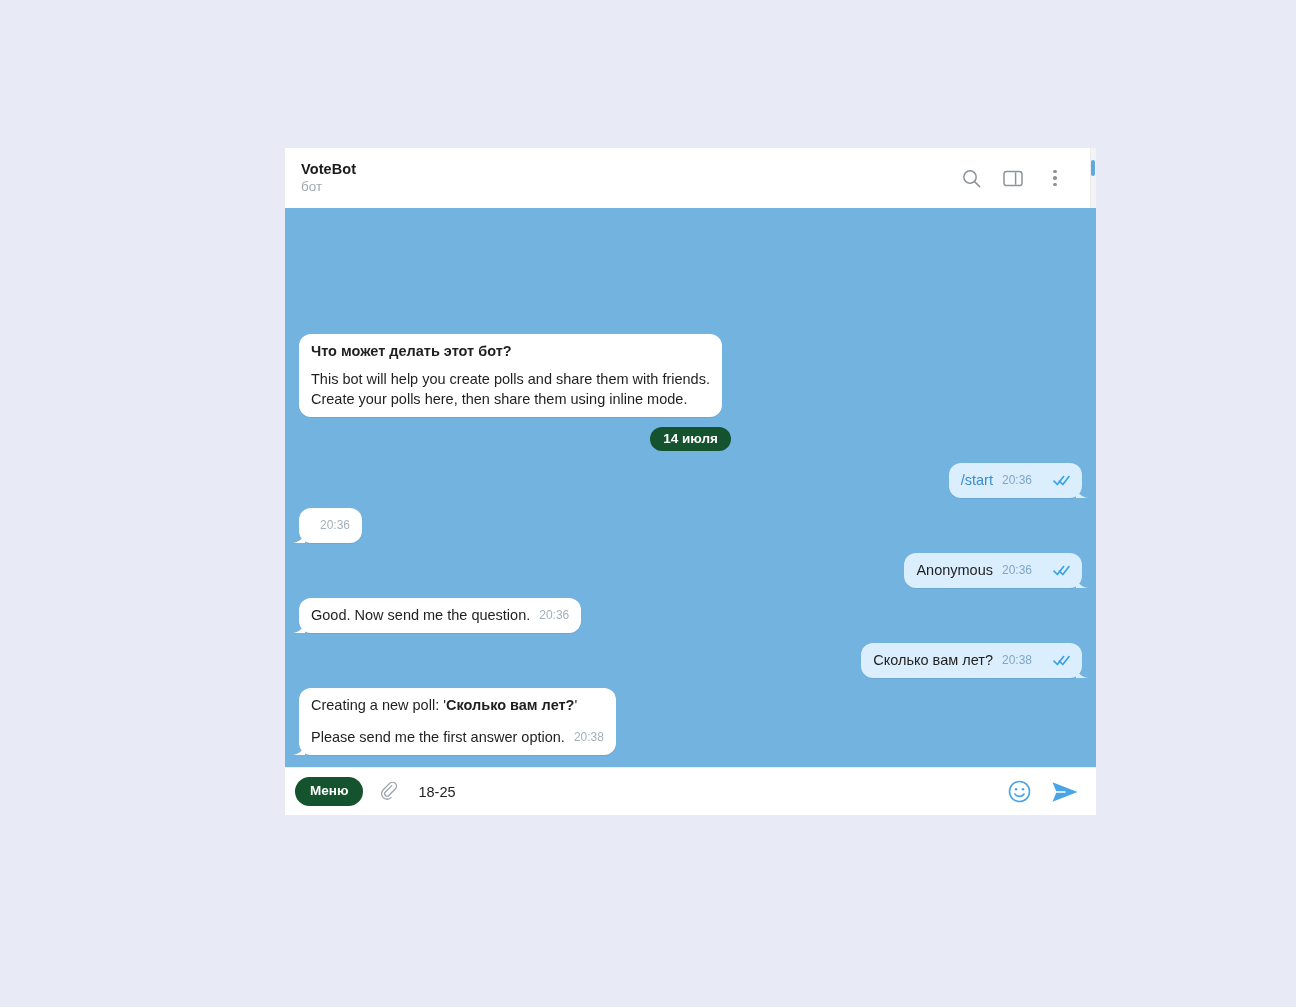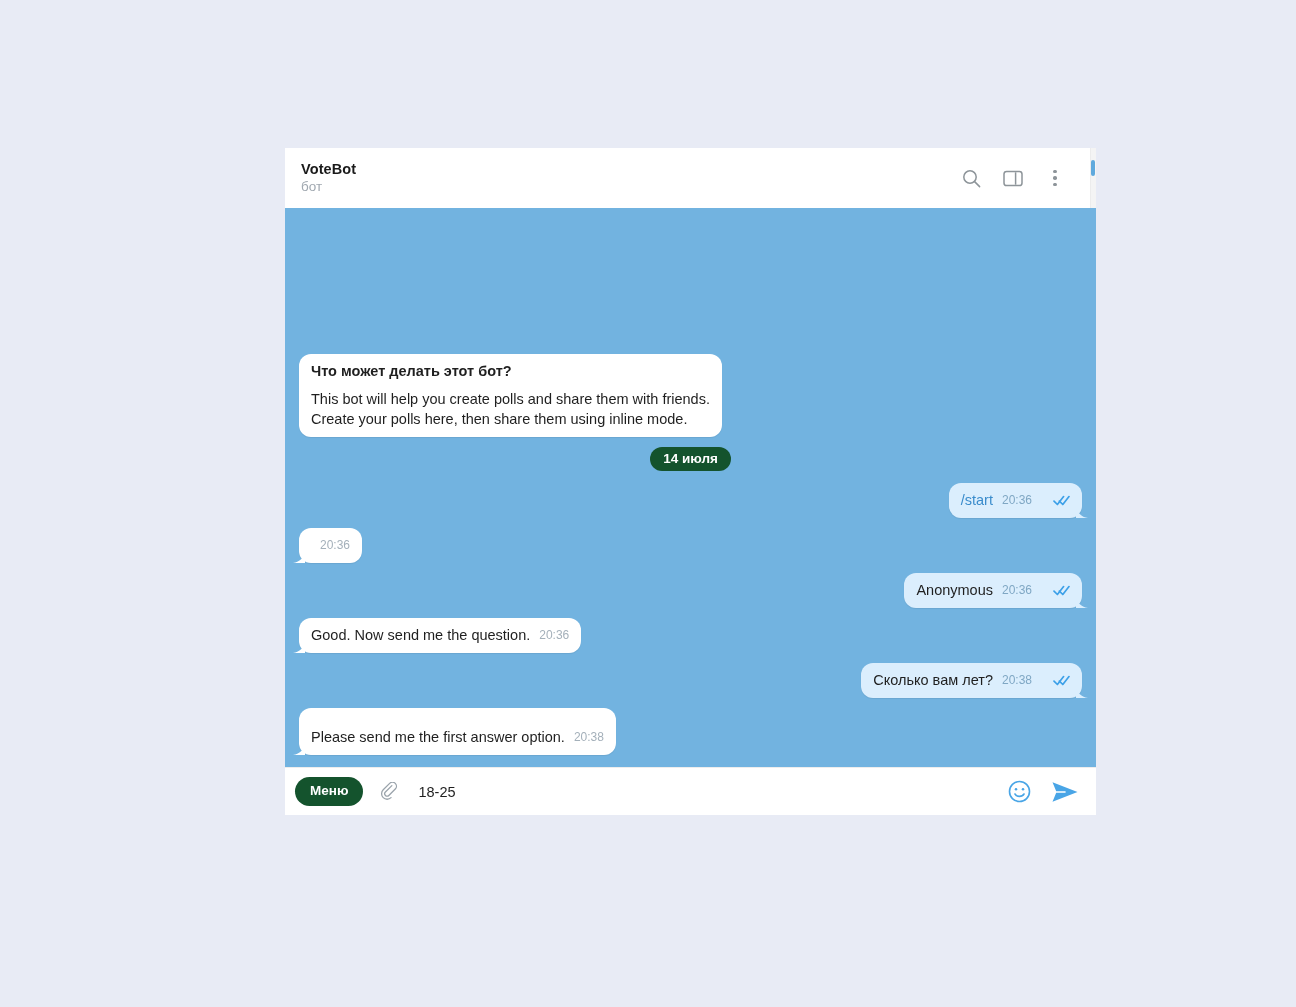--- a/index.html
+++ b/index.html
@@ -321,20 +321,21 @@
                 <path d="M6.4 6.1 L9.8 9.5 L16 1.6" stroke="#3ca0e8" stroke-width="1.7" stroke-linecap="round" stroke-linejoin="round"></path>
               </svg>
             </span>
           </span>
         </span>
       </div>
     </div>
 
     <div class="msg-row in" style="margin-bottom:2px;">
       <div class="bubble tail-left">
+        <span class="line"><span>Creating a new poll: '</span><span class="bold">Сколько вам лет?</span><span>'</span></span>
         <span class="line spaced">
           <span class="inline-wrap">
             <span class="txt">Please send me the first answer option.</span>
             <span class="meta">
               <span class="time">20:38</span>
             </span>
           </span>
         </span>
       </div>
     </div>

